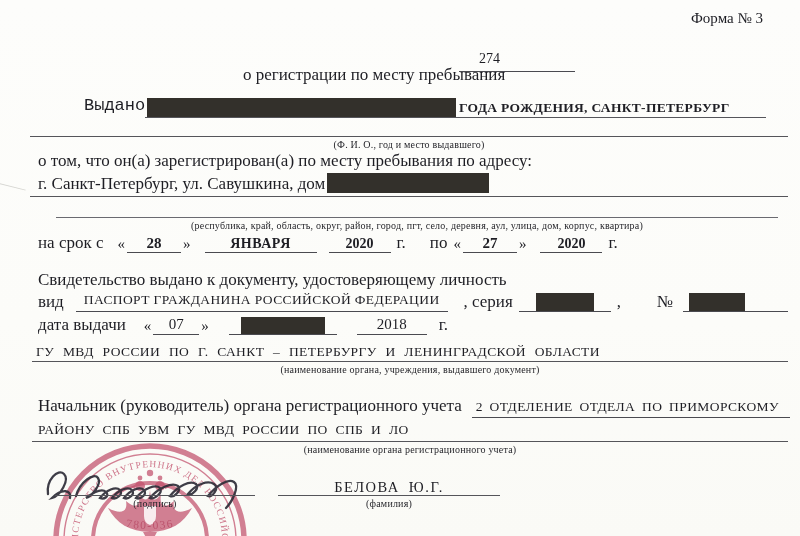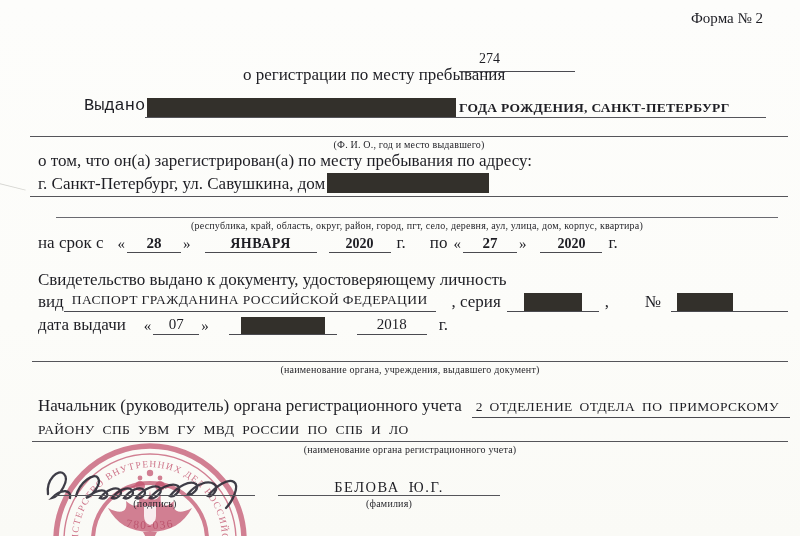--- a/index.html
+++ b/index.html
@@ -22,21 +22,21 @@
   .flexrow{display:flex;align-items:flex-end;}
   .q{font-size:15px;padding:0 2px;}
 </style>
 </head>
 <body>
 
 <div class="page">
 
   <div class="abs" style="left:-4px;top:186px;width:30px;height:1px;background:#d6d6d2;transform:rotate(14deg);"></div>
 
-  <div class="abs" style="top:10px;right:37px;font-size:15px;">Форма № 2</div>
+  <div class="abs" style="top:10px;right:37px;font-size:15px;">Форма № 3</div>
 
   <div class="abs" style="left:459px;top:47px;width:116px;height:24px;border-bottom:1px solid #4a4a50;">
     <span style="font-size:14px;padding-left:20px;line-height:24px;">274</span>
   </div>
   <div class="abs" style="left:243px;top:65px;font-size:17px;">о регистрации по месту пребывания</div>
 
   <div class="abs big" style="left:84px;top:96px;font-family:Liberation Mono, monospace;">Выдано</div>
   <div class="abs redact" style="left:147px;top:98px;width:309px;height:19px;"></div>
   <div class="abs bold" style="left:459px;top:100px;font-size:13.5px;letter-spacing:0.3px;">ГОДА РОЖДЕНИЯ, САНКТ-ПЕТЕРБУРГ</div>
   <div class="rule" style="left:145px;top:117px;width:621px;"></div>
@@ -66,21 +66,21 @@
     <span class="q" style="margin-left:4px;">«</span>
     <span class="field bold" style="width:54px;font-size:15px;">27</span>
     <span class="q">»</span>
     <span class="field bold" style="width:62px;font-size:14px;margin-left:12px;">2020</span>
     <span style="margin-left:6px;">г.</span>
   </div>
 
   <div class="abs big" style="left:38px;top:270px;">Свидетельство выдано к документу, удостоверяющему личность</div>
 
   <div class="abs big flexrow" style="left:38px;top:292px;width:750px;">
-    <span style="margin-right:0;">вид</span>
+    <span style="margin-right:12px;">вид</span>
     <span class="field capsval" style="padding:0 8px 3px;">ПАСПОРТ ГРАЖДАНИНА РОССИЙСКОЙ ФЕДЕРАЦИИ</span>
     <span style="margin-left:16px;white-space:pre;">, серия</span>
     <span class="field" style="width:92px;margin-left:6px;display:inline-flex;align-items:flex-end;justify-content:center;">
       <span class="redact" style="width:58px;height:18px;"></span>
     </span>
     <span style="margin-left:6px;">,</span>
     <span style="margin-left:36px;">№</span>
     <span class="field" style="flex:1;margin-left:10px;display:inline-flex;align-items:flex-end;">
       <span class="redact" style="width:56px;height:18px;margin-left:6px;"></span>
     </span>
@@ -91,20 +91,21 @@
     <span class="q">«</span>
     <span class="field" style="width:46px;font-size:15px;padding-bottom:1px;">07</span>
     <span class="q">»</span>
     <span class="field" style="width:108px;margin-left:18px;display:inline-flex;align-items:flex-end;justify-content:center;">
       <span class="redact" style="width:84px;height:17px;"></span>
     </span>
     <span class="field" style="width:70px;margin-left:20px;font-size:15px;padding-bottom:1px;">2018</span>
     <span style="margin-left:12px;">г.</span>
   </div>
 
+  <div class="abs capsval" style="left:36px;top:344px;word-spacing:5px;">ГУ МВД РОССИИ ПО Г. САНКТ – ПЕТЕРБУРГУ И ЛЕНИНГРАДСКОЙ ОБЛАСТИ</div>
   <div class="rule" style="left:32px;top:361px;width:756px;"></div>
   <div class="abs caption" style="left:32px;top:364px;width:756px;">(наименование органа, учреждения, выдавшего документ)</div>
 
   <div class="abs flexrow" style="left:38px;top:396px;width:752px;align-items:baseline;">
     <span class="big" style="flex-shrink:0;">Начальник (руководитель) органа регистрационного учета</span>
     <span class="capsval" style="flex:1;margin-left:10px;border-bottom:1px solid #4a4a50;padding:0 4px 2px;word-spacing:3px;">2 ОТДЕЛЕНИЕ ОТДЕЛА ПО ПРИМОРСКОМУ</span>
   </div>
   <div class="abs capsval" style="left:38px;top:422px;word-spacing:4px;">РАЙОНУ СПБ УВМ ГУ МВД РОССИИ ПО СПБ И ЛО</div>
   <div class="rule" style="left:32px;top:441px;width:756px;"></div>
   <div class="abs caption" style="left:32px;top:444px;width:756px;">(наименование органа регистрационного учета)</div>

